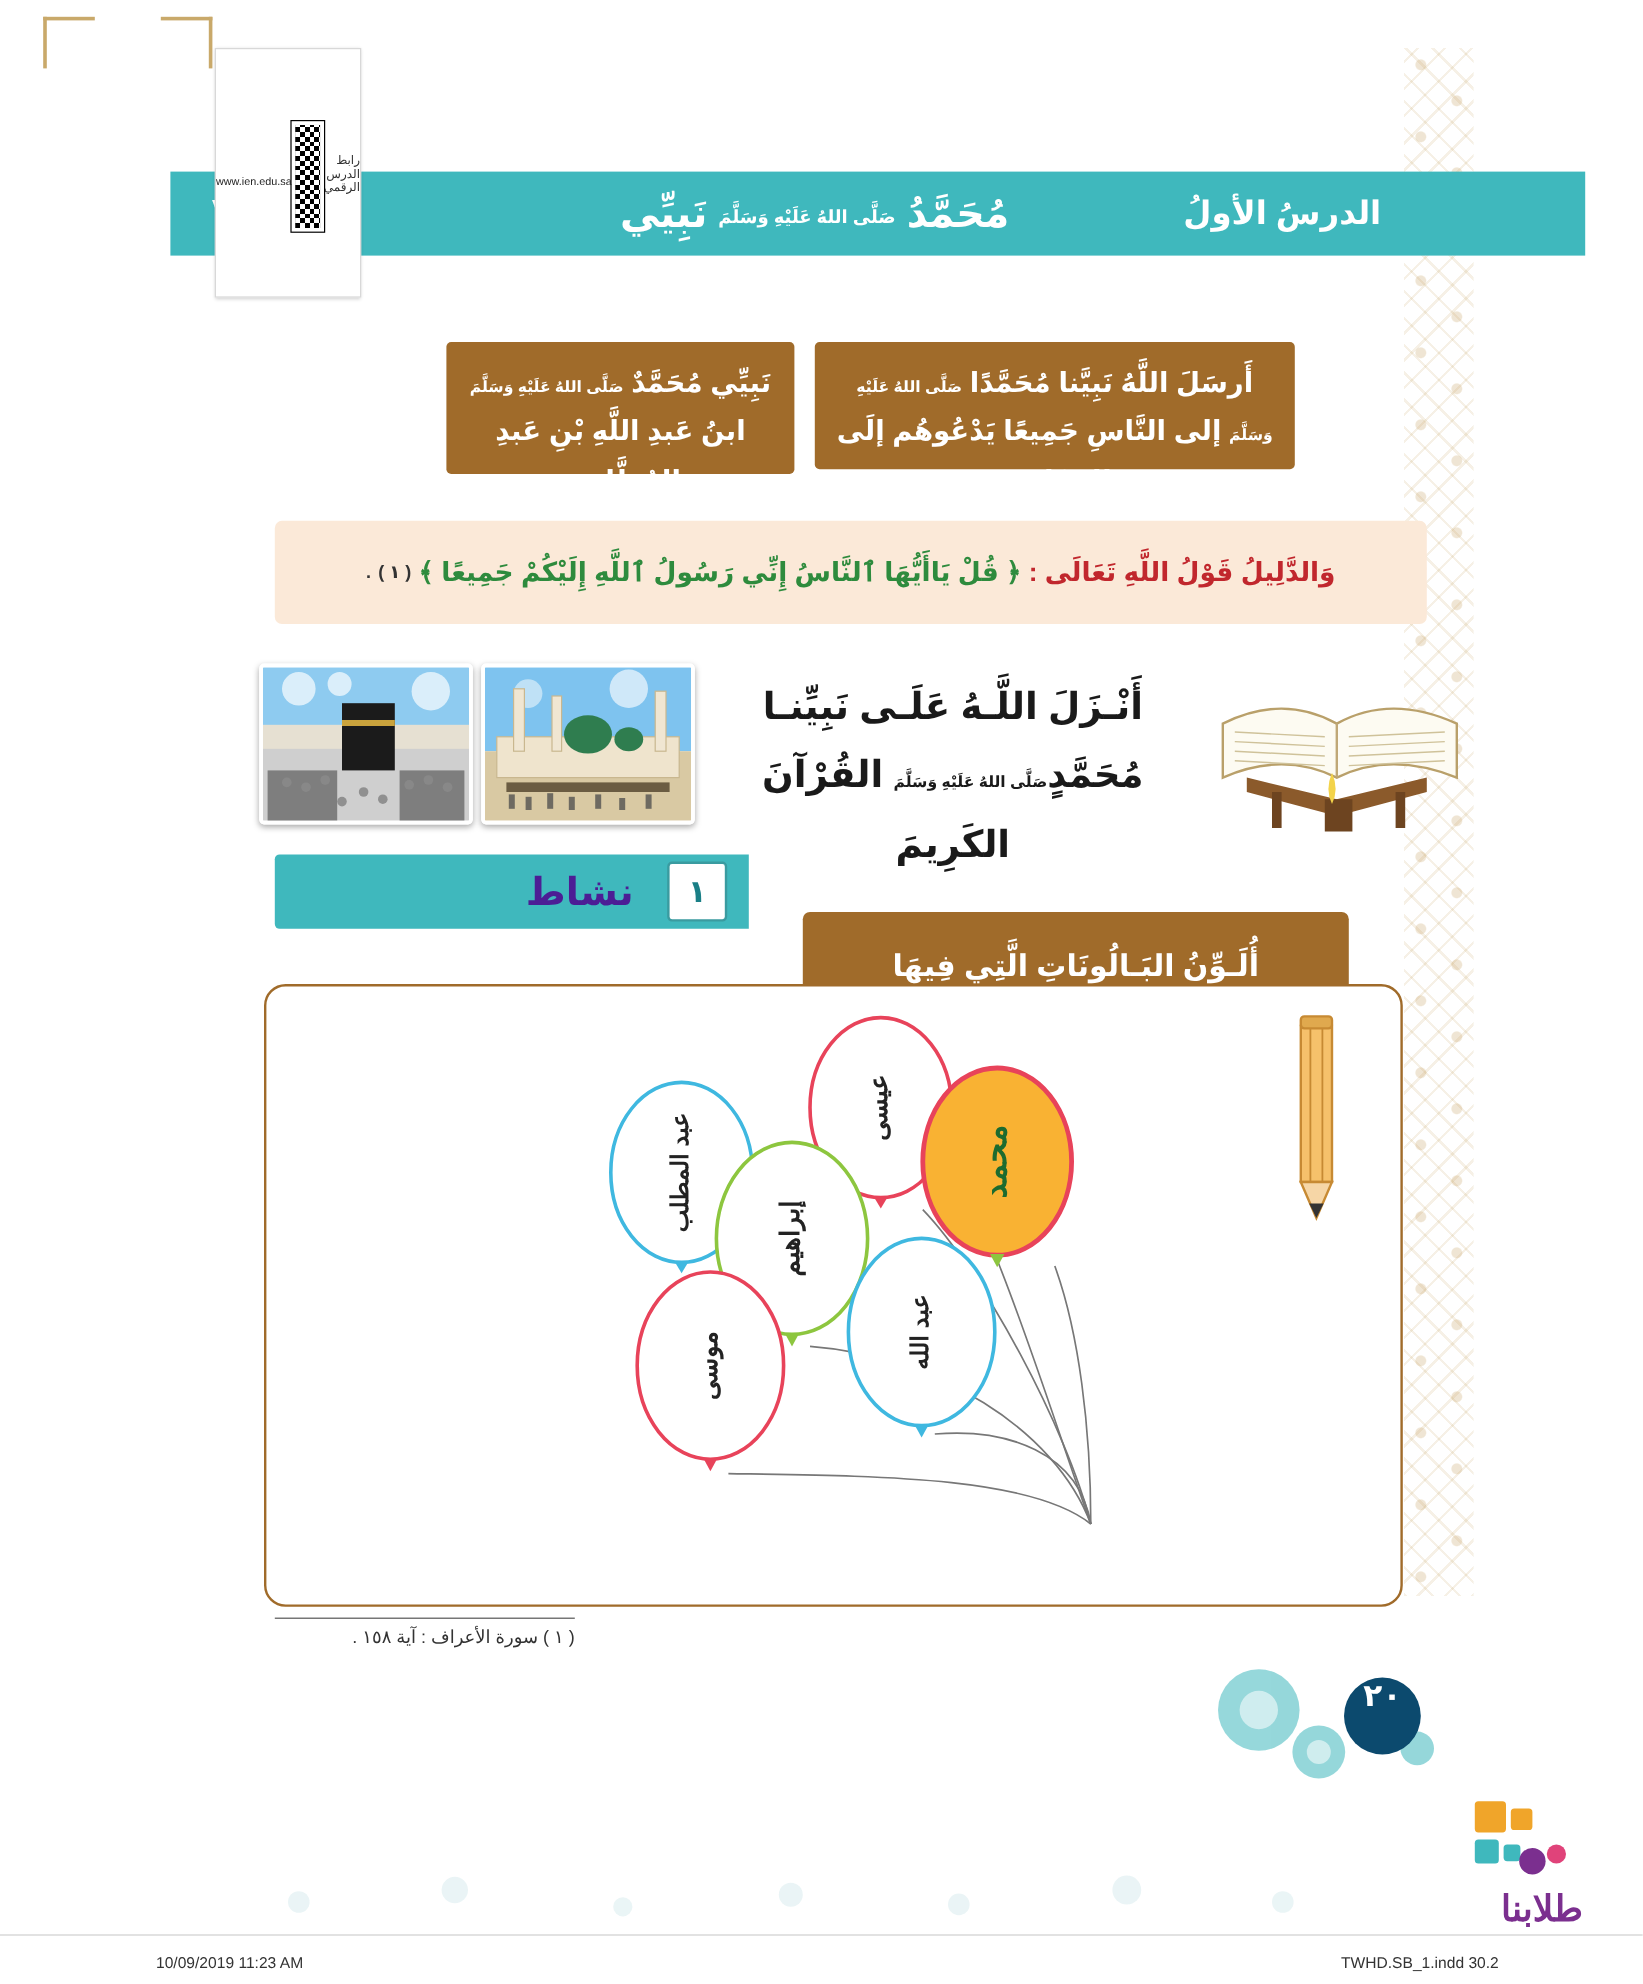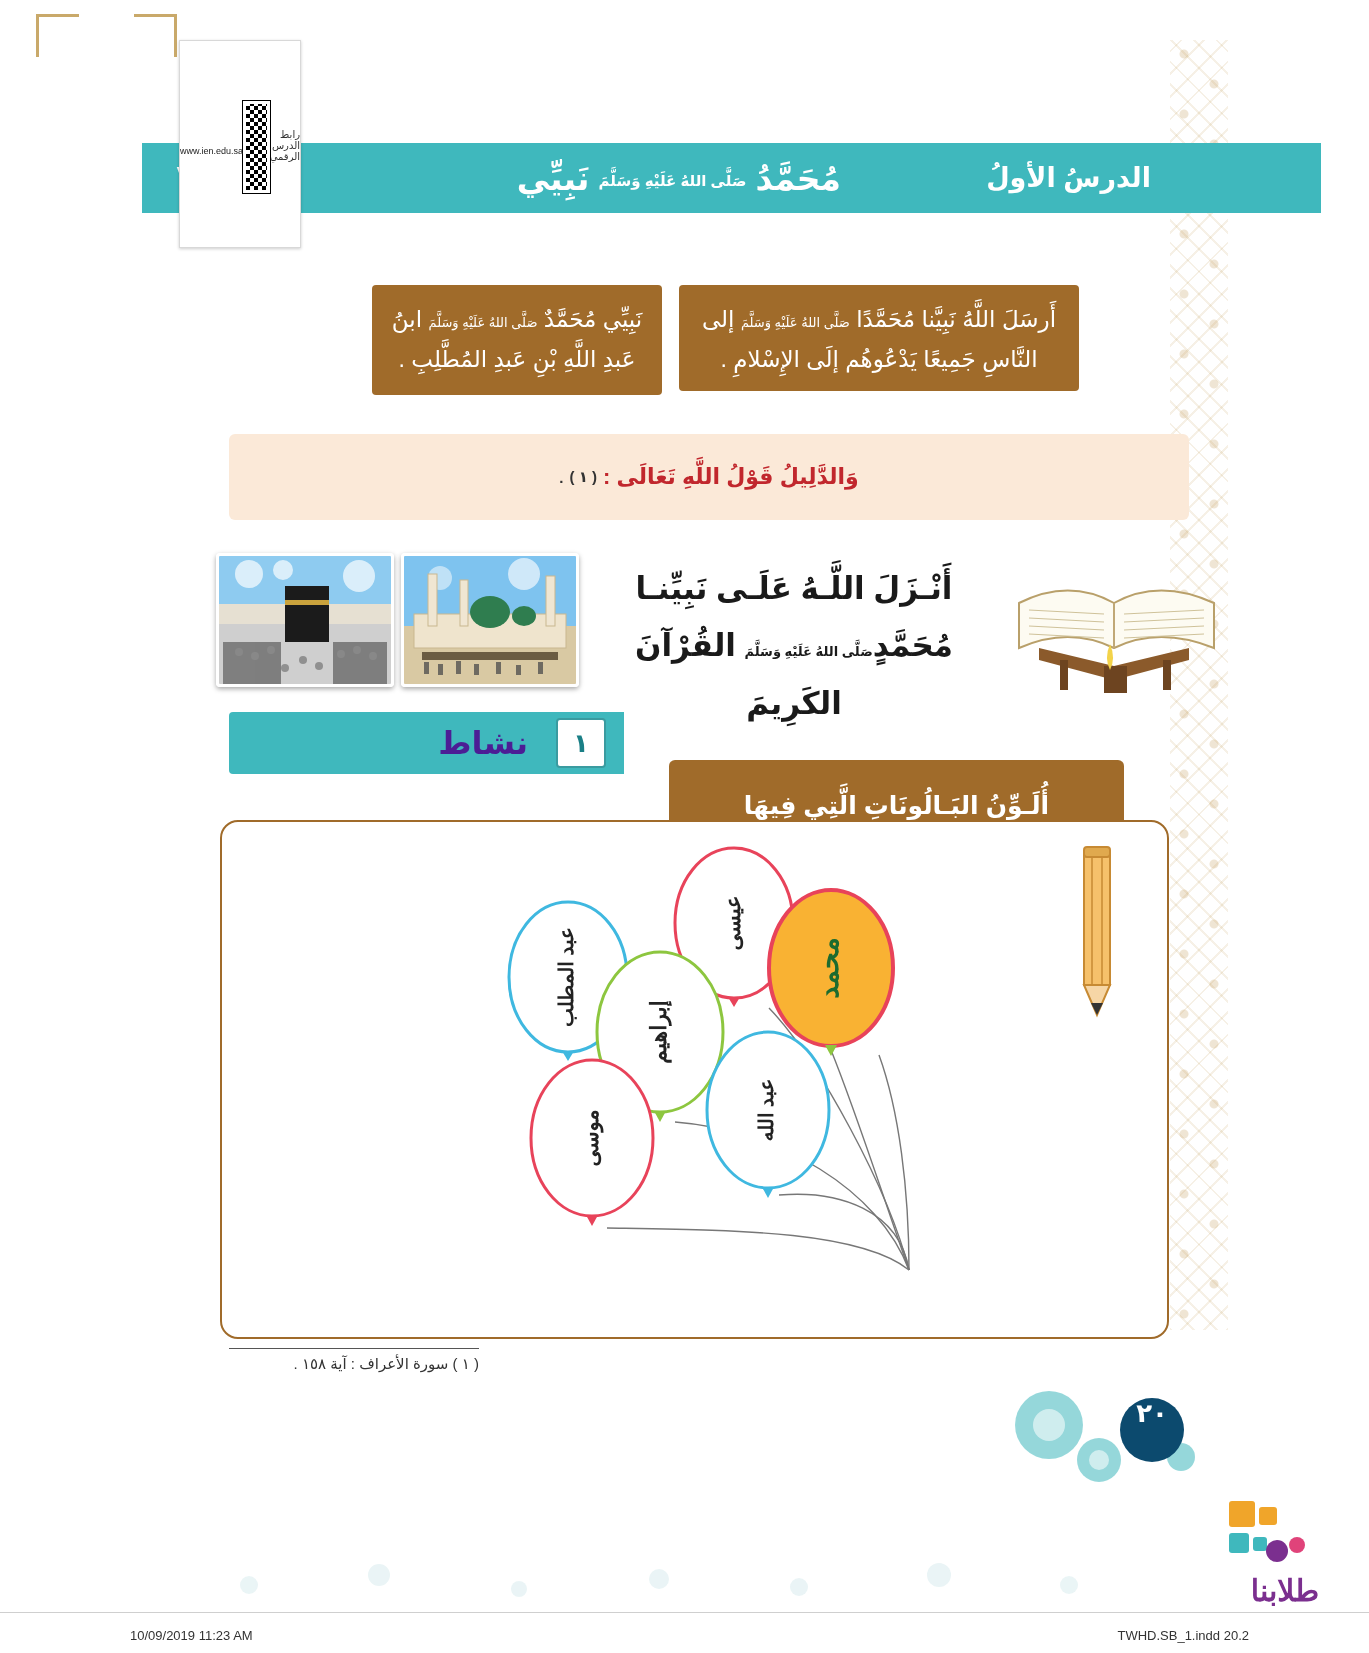--- a/index.html
+++ b/index.html
@@ -57,21 +57,21 @@
       repeating-linear-gradient(90deg,#000 0 4px,#fff 4px 8px),
       repeating-linear-gradient(0deg,#000 0 4px,#fff 4px 8px);
     background-blend-mode:difference;
     border:3px solid #fff;outline:1px solid #000;
   }
   .qr-url{font-size:9px;color:#222;margin-top:8px;}
 
   
   .brown-box{
     position:absolute;background:#a06b2a;color:#ffffff;border-radius:4px;
-    font-size:23px;font-weight:normal;line-height:1.75;padding:14px 18px;box-sizing:border-box;
+    font-size:23px;font-weight:bold;line-height:1.75;padding:14px 18px;box-sizing:border-box;
     text-align:center;
   }
   .brown-box .saw{font-size:13px;}
   #box-right{top:285px;right:707px;width:290px;height:110px;}
   #box-left{top:285px;right:290px;width:400px;height:106px;}
 
   
   .daleel{
     position:absolute;top:434px;right:180px;width:960px;height:86px;
     background:#fbe9d8;border-radius:6px;display:flex;align-items:center;justify-content:center;
@@ -187,20 +187,21 @@
 </div>
 
 <div class="brown-box" id="box-left">
   <span>أَرسَلَ اللَّهُ نَبِيَّنا مُحَمَّدًا</span>
   <span class="saw">صَلَّى اللهُ عَلَيْهِ وَسَلَّمَ</span>
   <span>إلى النَّاسِ جَمِيعًا يَدْعُوهُم إلَى الإِسْلامِ .</span>
 </div>
 
 <div class="daleel">
   <span>وَالدَّلِيلُ قَوْلُ اللَّهِ تَعَالَى :</span>
+  <span class="ayah">﴿ قُلْ يَاأَيُّهَا ٱلنَّاسُ إِنِّي رَسُولُ ٱللَّهِ إِلَيْكُمْ جَمِيعًا ﴾</span>
   <span class="fn">( ١ )</span>
   <span class="fn">.</span>
 </div>
 
 <div class="quran-sentence">
   <div>أَنْـزَلَ اللَّـهُ عَلَـى نَبِيِّنـا</div>
   <div>
     <span>مُحَمَّدٍ</span><span class="saw">صَلَّى اللهُ عَلَيْهِ وَسَلَّمَ</span>
     <span>القُرْآنَ الكَرِيمَ</span>
   </div>
@@ -396,14 +397,14 @@
         <rect x="4" y="40" width="20" height="20" rx="3"></rect>
         <rect x="28" y="44" width="14" height="14" rx="3"></rect>
       </g>
     <circle cx="52" cy="58" r="11" fill="#7b2f8f"></circle>
     <circle cx="72" cy="52" r="8" fill="#e0437a"></circle>
     <text x="60" y="108" text-anchor="middle" font-family="Liberation Sans, sans-serif" font-size="30" font-weight="bold" fill="#7b2f8f">طلابنا</text>
   </svg>
 </div>
 
 <div class="bottom-strip"></div>
-<div class="bottom-left-text">2.TWHD.SB_1.indd   20</div>
+<div class="bottom-left-text">2.TWHD.SB_1.indd   30</div>
 <div class="bottom-right-text">10/09/2019   11:23 AM</div>
 
 </body></html>

